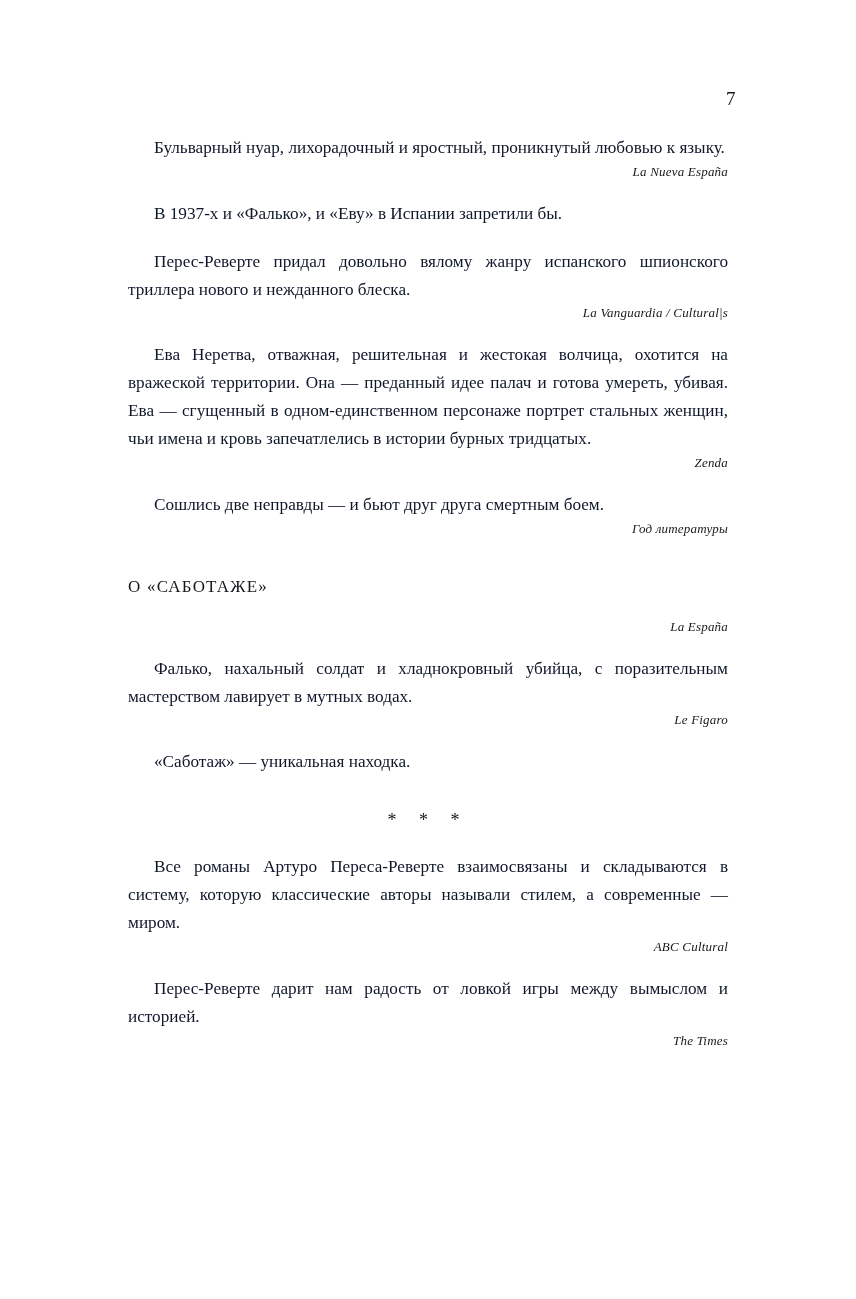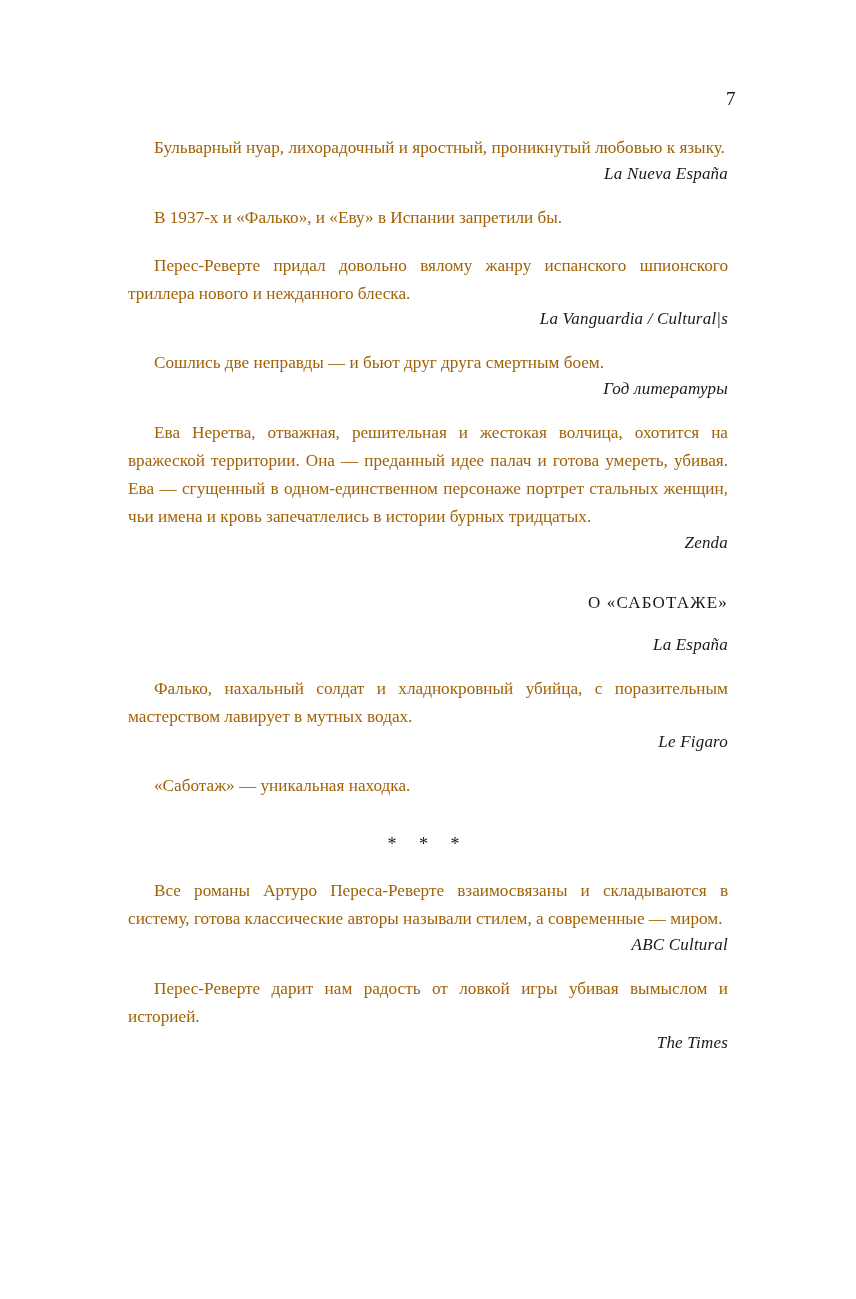--- a/index.html
+++ b/index.html
@@ -39,33 +39,33 @@
     width: 600px;
   }
   .quote-block {
     margin-bottom: 20px;
   }
   .quote-text {
     font-size: 17.2px;
     line-height: 1.62;
     text-align: justify;
     text-indent: 26px;
-    color: #a16207;
+    color: #0f172a;
     hyphens: manual;
   }
   .quote-source {
     font-style: italic;
-    font-size: 17px;
+    font-size: 13px;
     text-align: right;
     margin-top: 2px;
     color: #15191c;
     letter-spacing: 0.2px;
   }
   .section-heading {
-    text-align: right;
+    text-align: left;
     font-size: 17px;
     letter-spacing: 1.2px;
     margin-top: 40px;
     margin-bottom: 22px;
     color: #15191c;
   }
   .stars {
     text-align: center;
     font-size: 18px;
     letter-spacing: 9px;
@@ -91,50 +91,50 @@
     <div class="quote-block">
       <div class="quote-text">В 1937‑х и «Фалько», и «Еву» в Испании запретили бы.</div>
     </div>
 
     <div class="quote-block">
       <div class="quote-text">Перес‑Реверте придал довольно вялому жанру испанского шпион­ского триллера нового и нежданного блеска.</div>
       <div class="quote-source">La Vanguardia / Cultural|s</div>
     </div>
 
     <div class="quote-block">
-      <div class="quote-text">Сошлись две неправды — и бьют друг друга смертным боем.</div>
-      <div class="quote-source">Год литературы</div>
+      <div class="quote-text">Ева Неретва, отважная, решительная и жестокая волчица, охотится на вражеской территории. Она — преданный идее палач и готова уме­реть, убивая. Ева — сгущенный в одном‑единственном персонаже порт­рет стальных женщин, чьи имена и кровь запечатлелись в истории бур­ных тридцатых.</div>
+      <div class="quote-source">Zenda</div>
     </div>
 
     <div class="quote-block">
-      <div class="quote-text">Ева Неретва, отважная, решительная и жестокая волчица, охотится на вражеской территории. Она — преданный идее палач и готова уме­реть, убивая. Ева — сгущенный в одном‑единственном персонаже порт­рет стальных женщин, чьи имена и кровь запечатлелись в истории бур­ных тридцатых.</div>
-      <div class="quote-source">Zenda</div>
+      <div class="quote-text">Сошлись две неправды — и бьют друг друга смертным боем.</div>
+      <div class="quote-source">Год литературы</div>
     </div>
 
     <div class="section-heading">О «САБОТАЖЕ»</div>
 
     <div class="quote-block">
       <div class="quote-source">La España</div>
     </div>
 
     <div class="quote-block">
       <div class="quote-text">Фалько, нахальный солдат и хладнокровный убийца, с поразитель­ным мастерством лавирует в мутных водах.</div>
       <div class="quote-source">Le Figaro</div>
     </div>
 
     <div class="quote-block">
       <div class="quote-text">«Саботаж» — уникальная находка.</div>
     </div>
 
     <div class="stars">* * *</div>
 
     <div class="quote-block">
-      <div class="quote-text">Все романы Артуро Переса‑Реверте взаимосвязаны и складываются в систему, готова классические авторы называли стилем, а современ­ные — миром.</div>
+      <div class="quote-text">Все романы Артуро Переса‑Реверте взаимосвязаны и складываются в систему, которую классические авторы называли стилем, а современ­ные — миром.</div>
       <div class="quote-source">ABC Cultural</div>
     </div>
 
     <div class="quote-block">
-      <div class="quote-text">Перес‑Реверте дарит нам радость от ловкой игры убивая вымыслом и историей.</div>
+      <div class="quote-text">Перес‑Реверте дарит нам радость от ловкой игры между вымыслом и историей.</div>
       <div class="quote-source">The Times</div>
     </div>
 
   </div>
 </div>
 
 </body></html>

